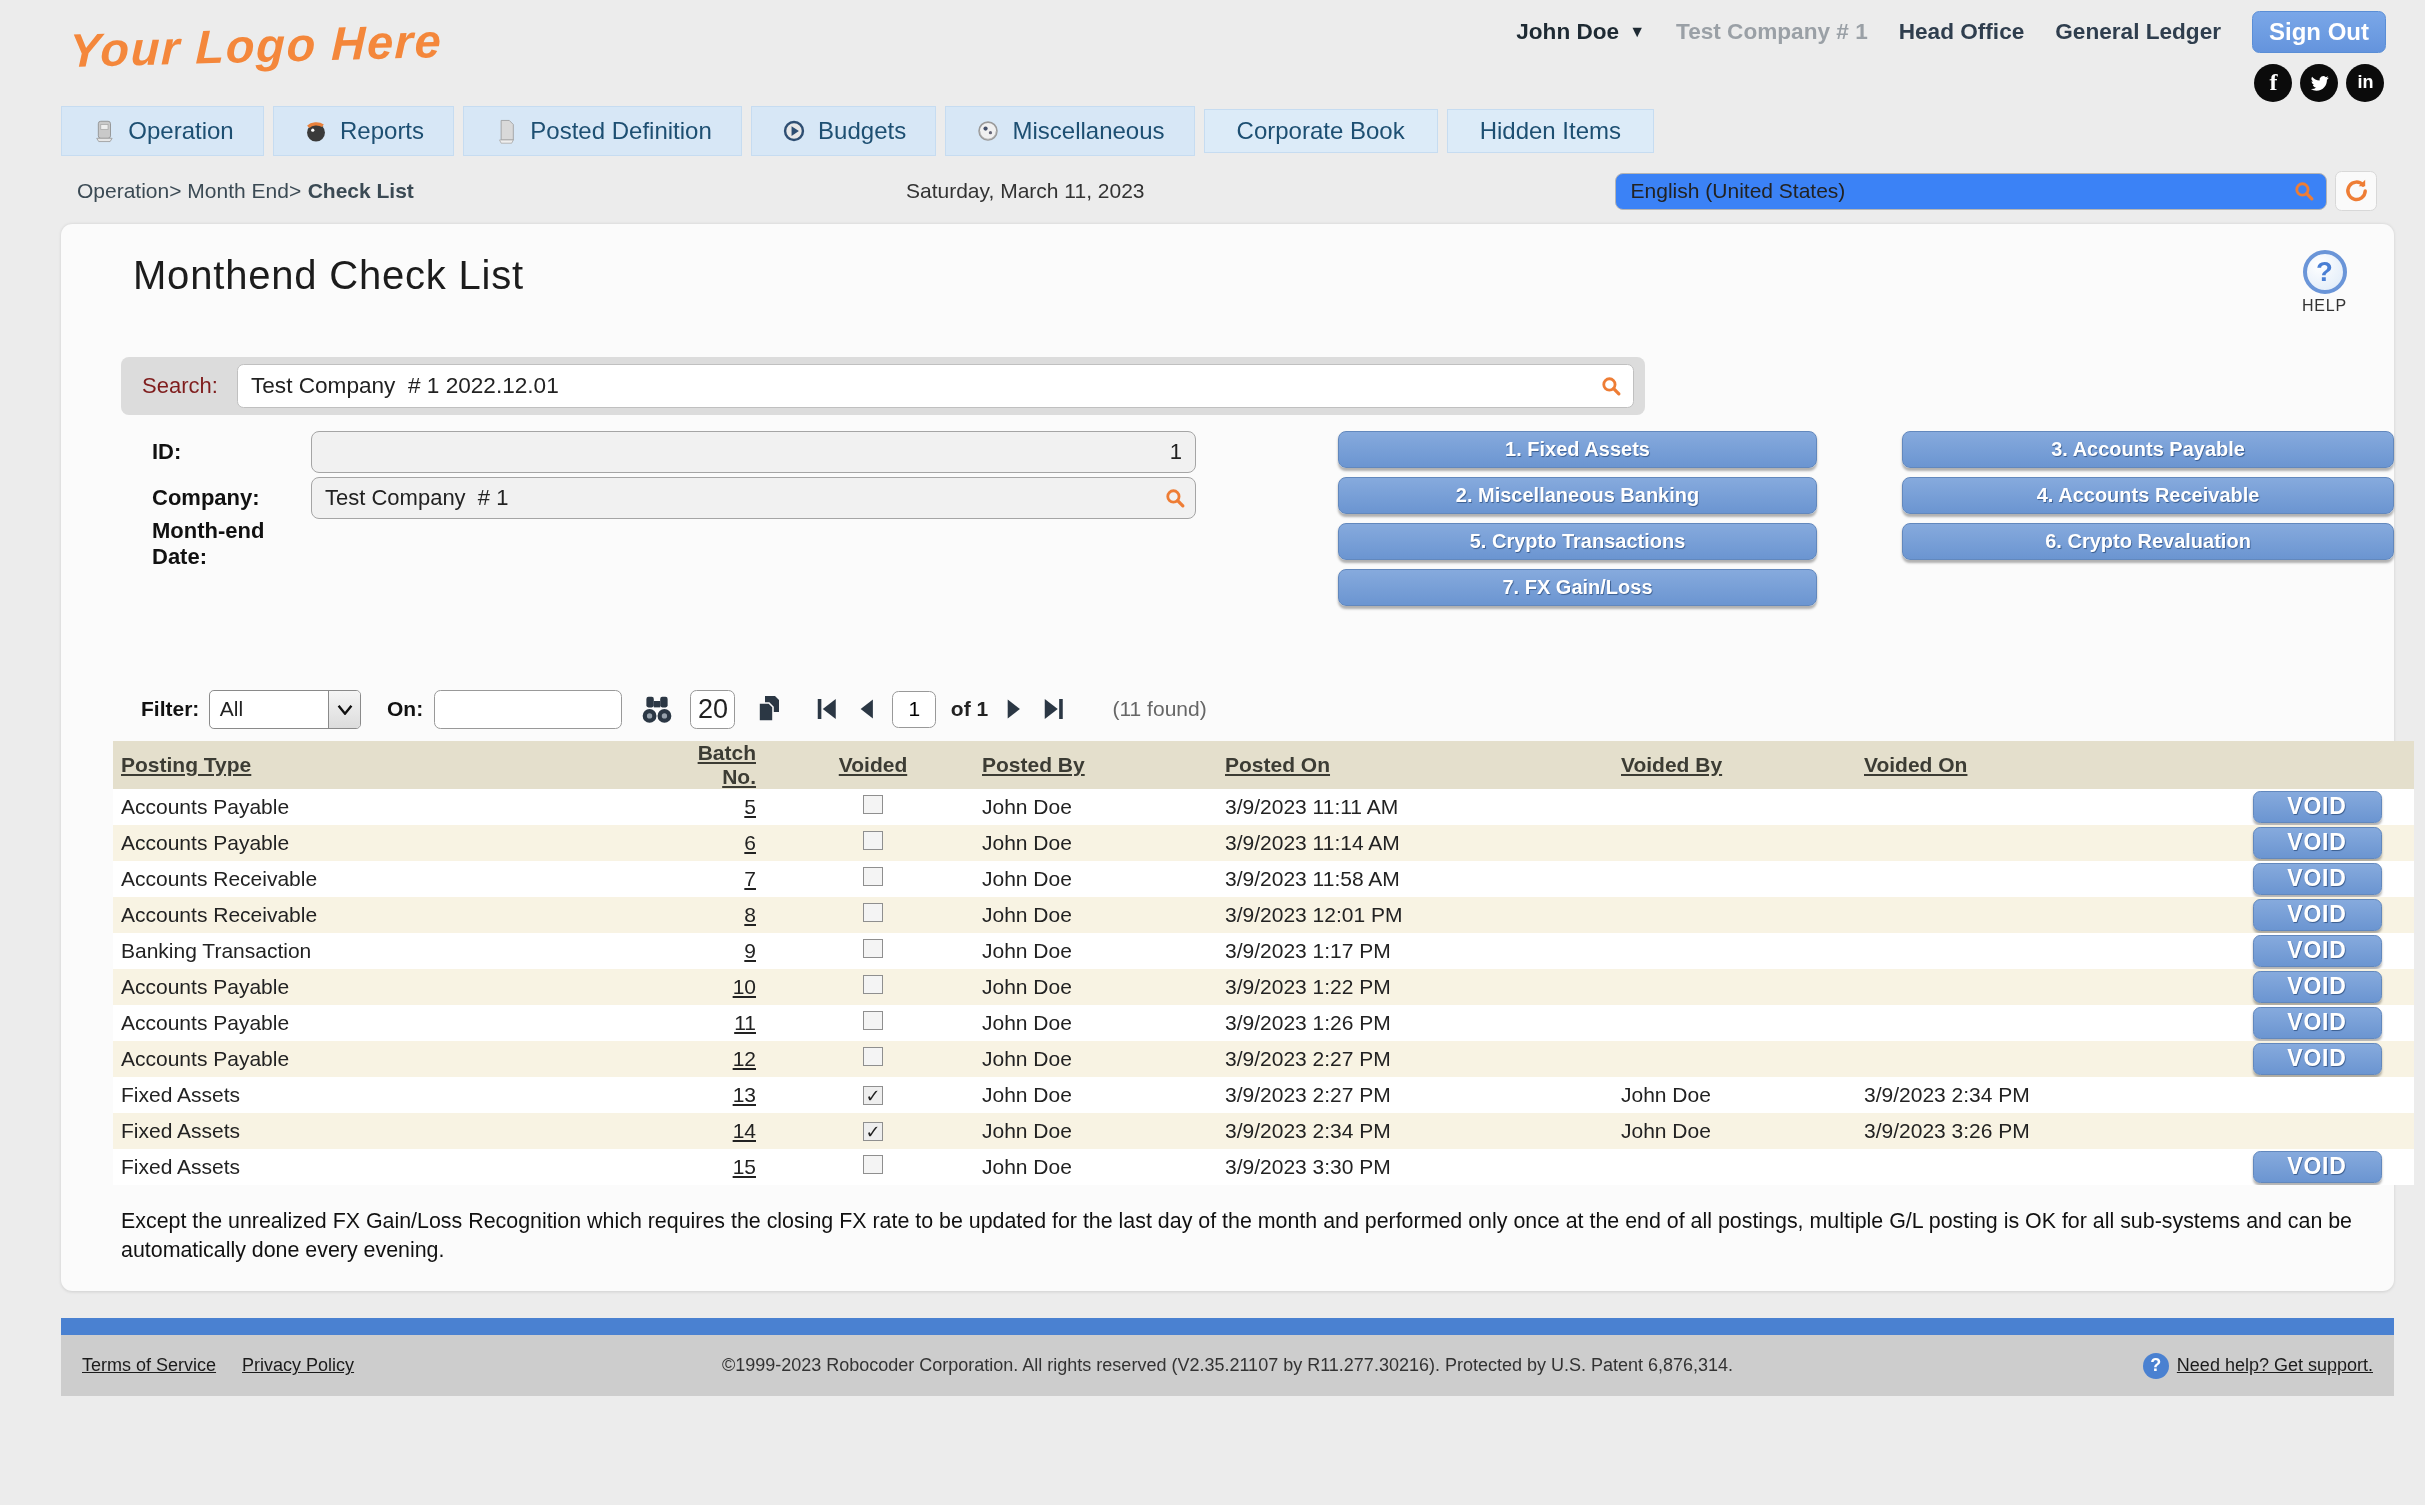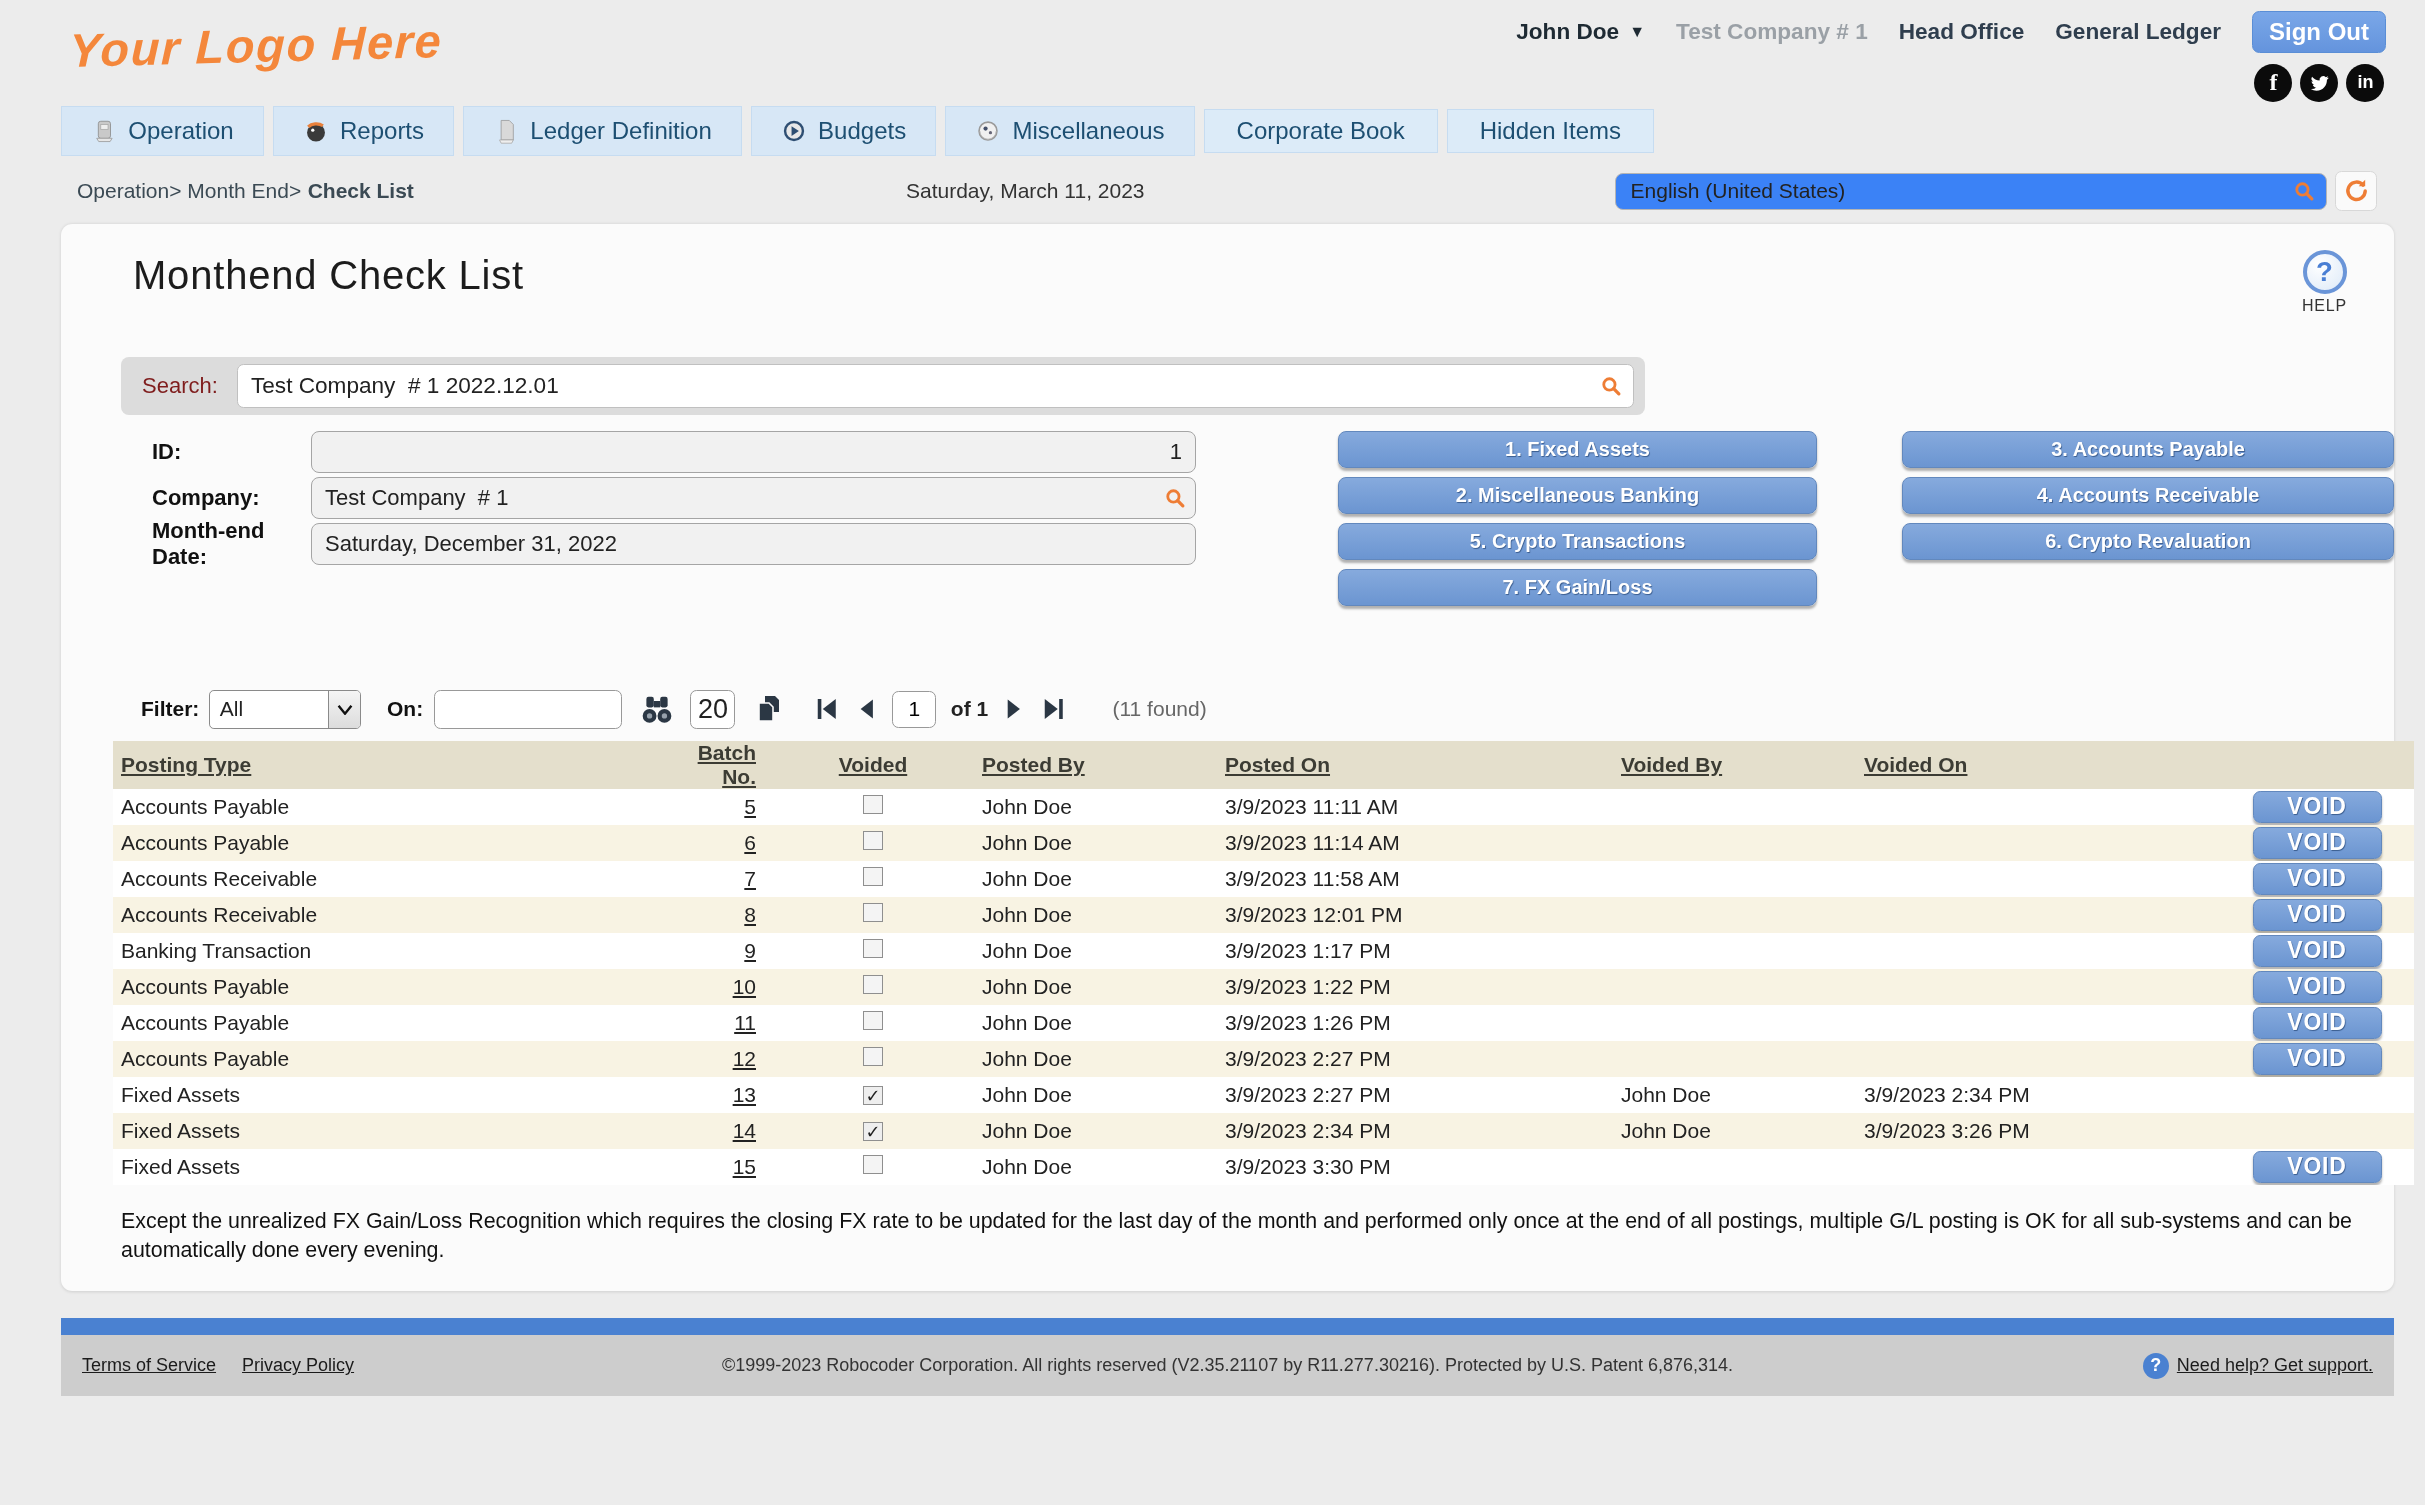--- a/index.html
+++ b/index.html
@@ -159,21 +159,21 @@
         <path d="M6.5 11 a12 9 0 0 1 18-1.5" stroke="#e8813c" stroke-width="4" fill="none"></path>
         <circle cx="12" cy="15" r="2" fill="#fff"></circle>
       </svg>
     <span>Reports</span>
   </div>
   <div class="nav-tab">
     <svg width="26" height="26" viewBox="0 0 32 32">
         <path d="M10 3 h10 l5 5 v19 h-15 z" fill="#d9d9d9" stroke="#9a9a9a"></path>
         <path d="M8 27 h17 l-2 4 h-13 z" fill="#eee" stroke="#aaa"></path>
       </svg>
-    <span>Ledger Definition</span>
+    <span>Posted Definition</span>
   </div>
   <div class="nav-tab">
     <svg width="26" height="26" viewBox="0 0 32 32">
         <circle cx="16" cy="16" r="11" fill="#e8e8e8" stroke="#2f4f73" stroke-width="3"></circle>
         <path d="M13 10 l9 6 -9 6 z" fill="#2f4f73"></path>
       </svg>
     <span>Budgets</span>
   </div>
   <div class="nav-tab">
     <svg width="26" height="26" viewBox="0 0 32 32">
@@ -253,23 +253,20 @@
           <span class="field-mag">
             <svg width="22.6" height="22.6" viewBox="0 0 24 24">
                 <circle cx="10" cy="10" r="6" fill="none" stroke="#ee7d35" stroke-width="3"></circle>
                 <line x1="14.5" y1="14.5" x2="20" y2="20" stroke="#ee7d35" stroke-width="3.5" stroke-linecap="round"></line>
               </svg>
           </span>
         </div>
       </div>
       <div class="field-row">
         <span class="field-label">Month-end Date:</span>
-        <div class="field-wrap">
-          <input class="field-input" readonly="" value="Saturday, December 31, 2022" style="">
-        </div>
       </div>
     </div>
     <div class="btn-col btn-col1">
       <button class="action-btn">1. Fixed Assets</button>
       <button class="action-btn">2. Miscellaneous Banking</button>
       <button class="action-btn">5. Crypto Transactions</button>
       <button class="action-btn">7. FX Gain/Loss</button>
     </div>
     <div class="btn-col btn-col2">
       <button class="action-btn">3. Accounts Payable</button>

